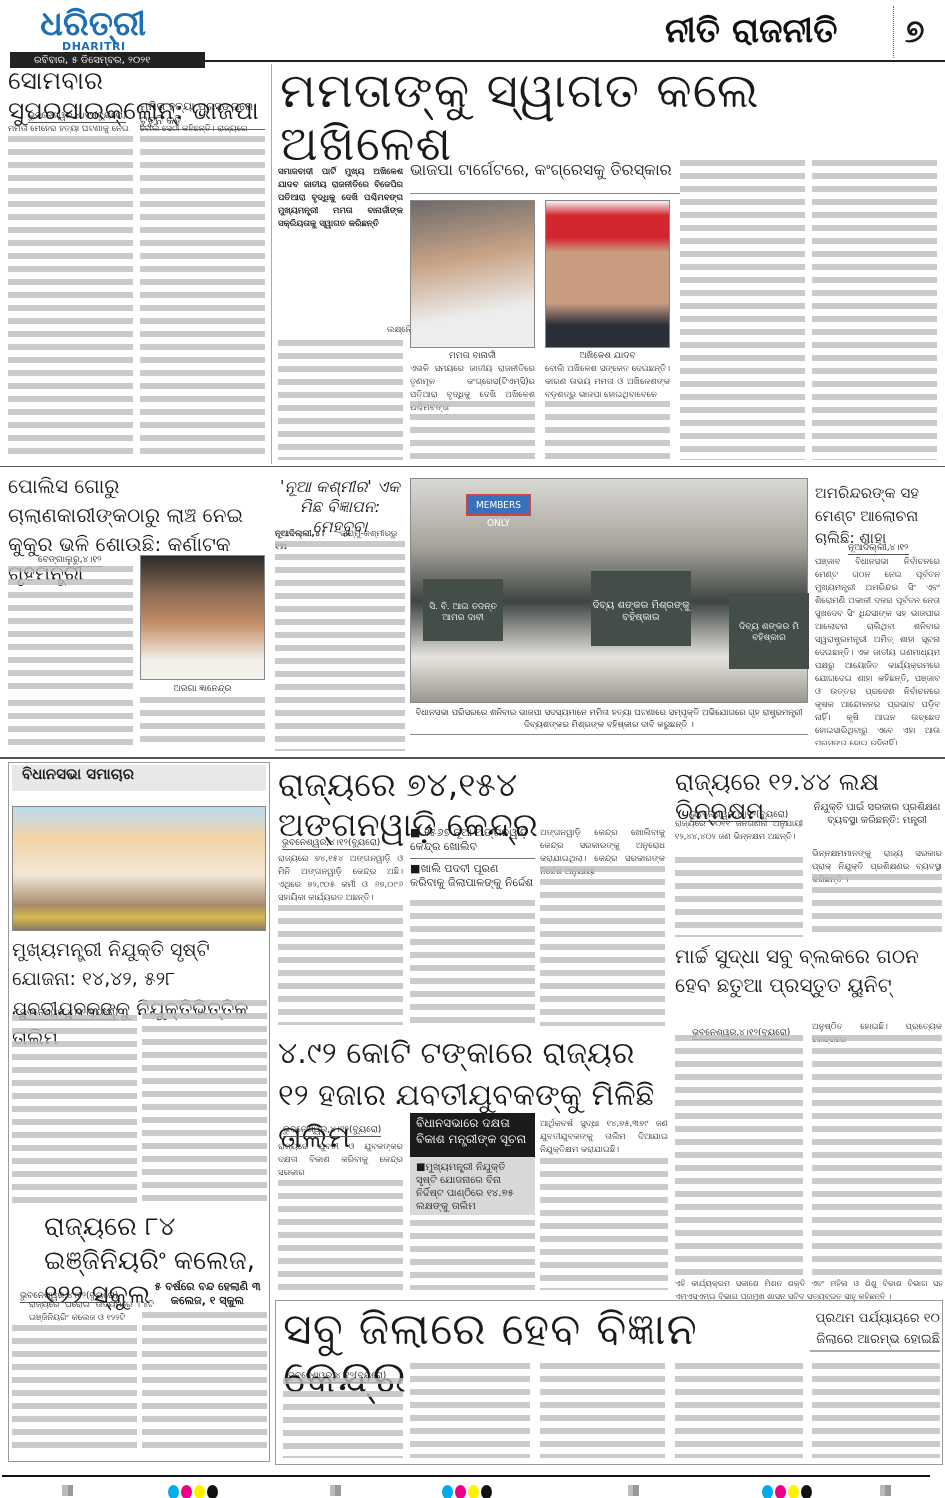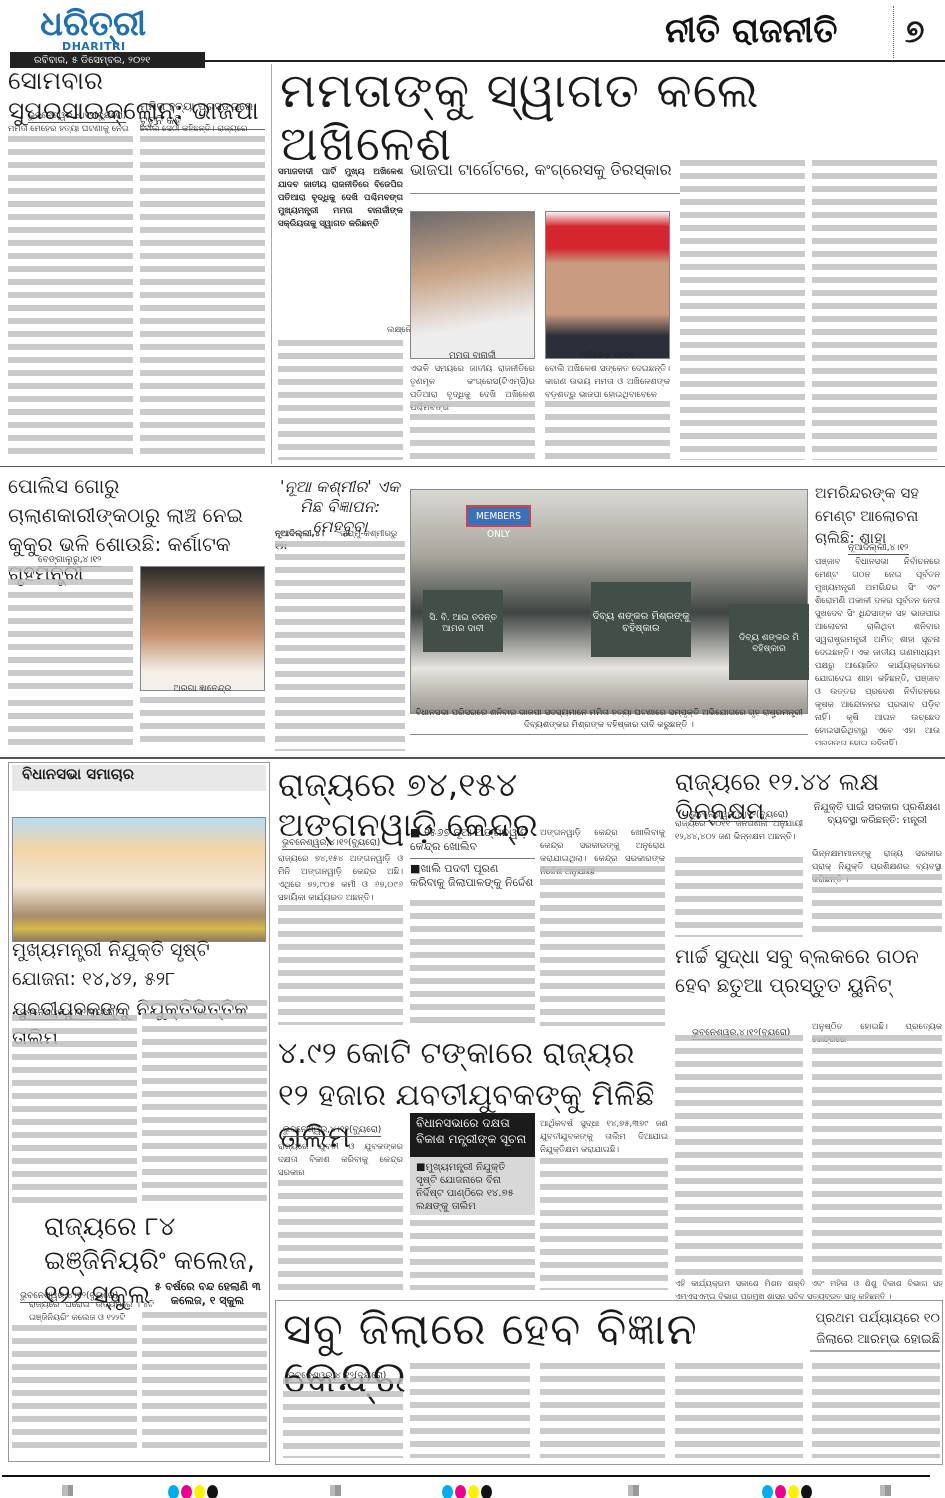--- a/index.html
+++ b/index.html
@@ -12,21 +12,21 @@
   .section-title { left: 665px; top: 10px; font-size: 34px; font-weight: bold; color: #111; }
   .page-num { left: 905px; top: 12px; font-size: 32px; font-weight: bold; }
   .sep-dots { left: 893px; top: 6px; height: 52px; border-left: 1px dotted #666; }
   .head-xl { font-size: 50px; font-weight: normal; letter-spacing: 1px; line-height: 1.1; }
   .head-l { font-size: 30px; line-height: 1.2; }
   .head-m { font-size: 22px; line-height: 1.25; }
   .head-s { font-size: 14px; line-height: 1.3; }
   .dateline-txt { font-size: 9px; border-bottom: 1px solid #555; display: inline-block; padding-bottom: 1px; text-align: right; }
   .body-txt { font-size: 8.5px; line-height: 13px; color: #333; text-align: justify; }
   .filler { background: repeating-linear-gradient(to bottom, #bdbdbd 0, #bdbdbd 6px, transparent 6px, transparent 13px); opacity: 0.8; }
-  .photo { background: linear-gradient(160deg, #b9b5ad, #6f6a63); border: 1px solid #888; margin-top: 11px; }
+  .photo { background: linear-gradient(160deg, #b9b5ad, #6f6a63); border: 1px solid #888; }
   .caption { font-size: 9px; text-align: center; color: #222; }
   .hline { height: 1px; background: #888; }
   .vline { width: 1px; background: #aaa; }
   .boxed { border: 1px solid #999; }
   .darkbox { background: #1b1b1b; color: #fff; }
   .graybox { background: #d8d8d8; }
   .cmyk { width: 11px; height: 14px; border-radius: 50%; display: inline-block; margin-right: 2px; }
   .reg { width: 11px; height: 11px; background: linear-gradient(to right, #bbb 50%, #999 50%); }
 </style>
 </head>

